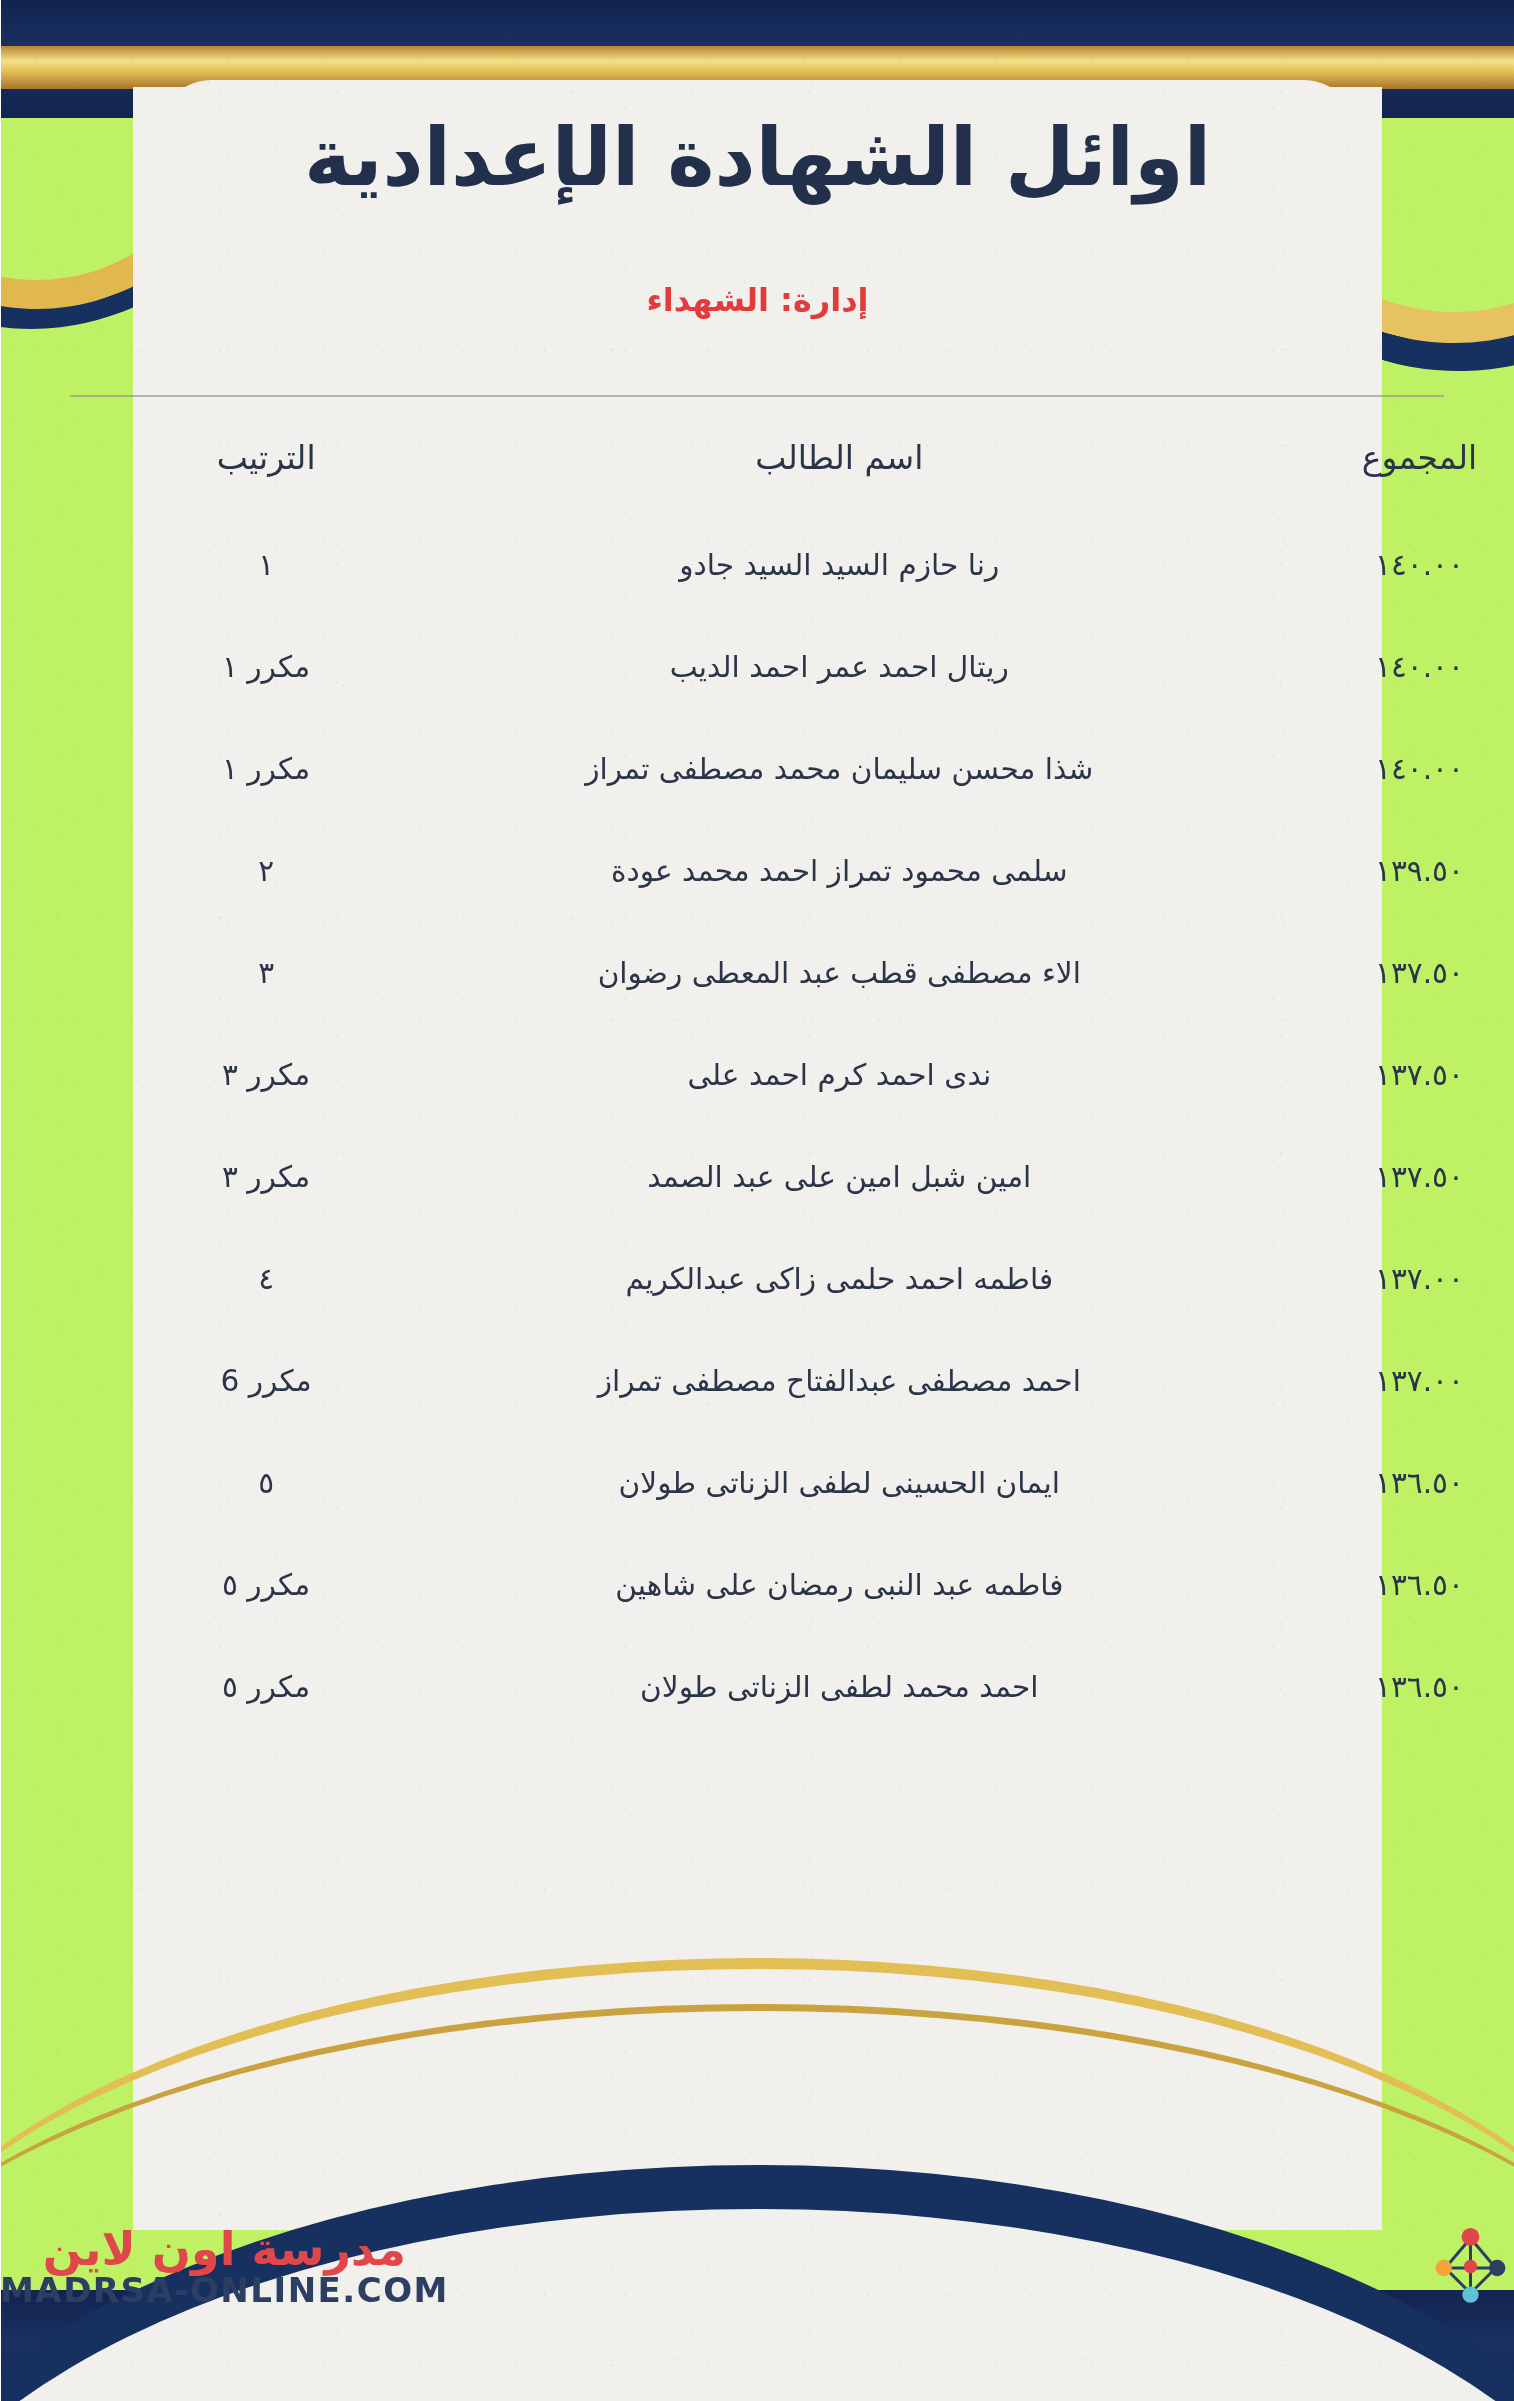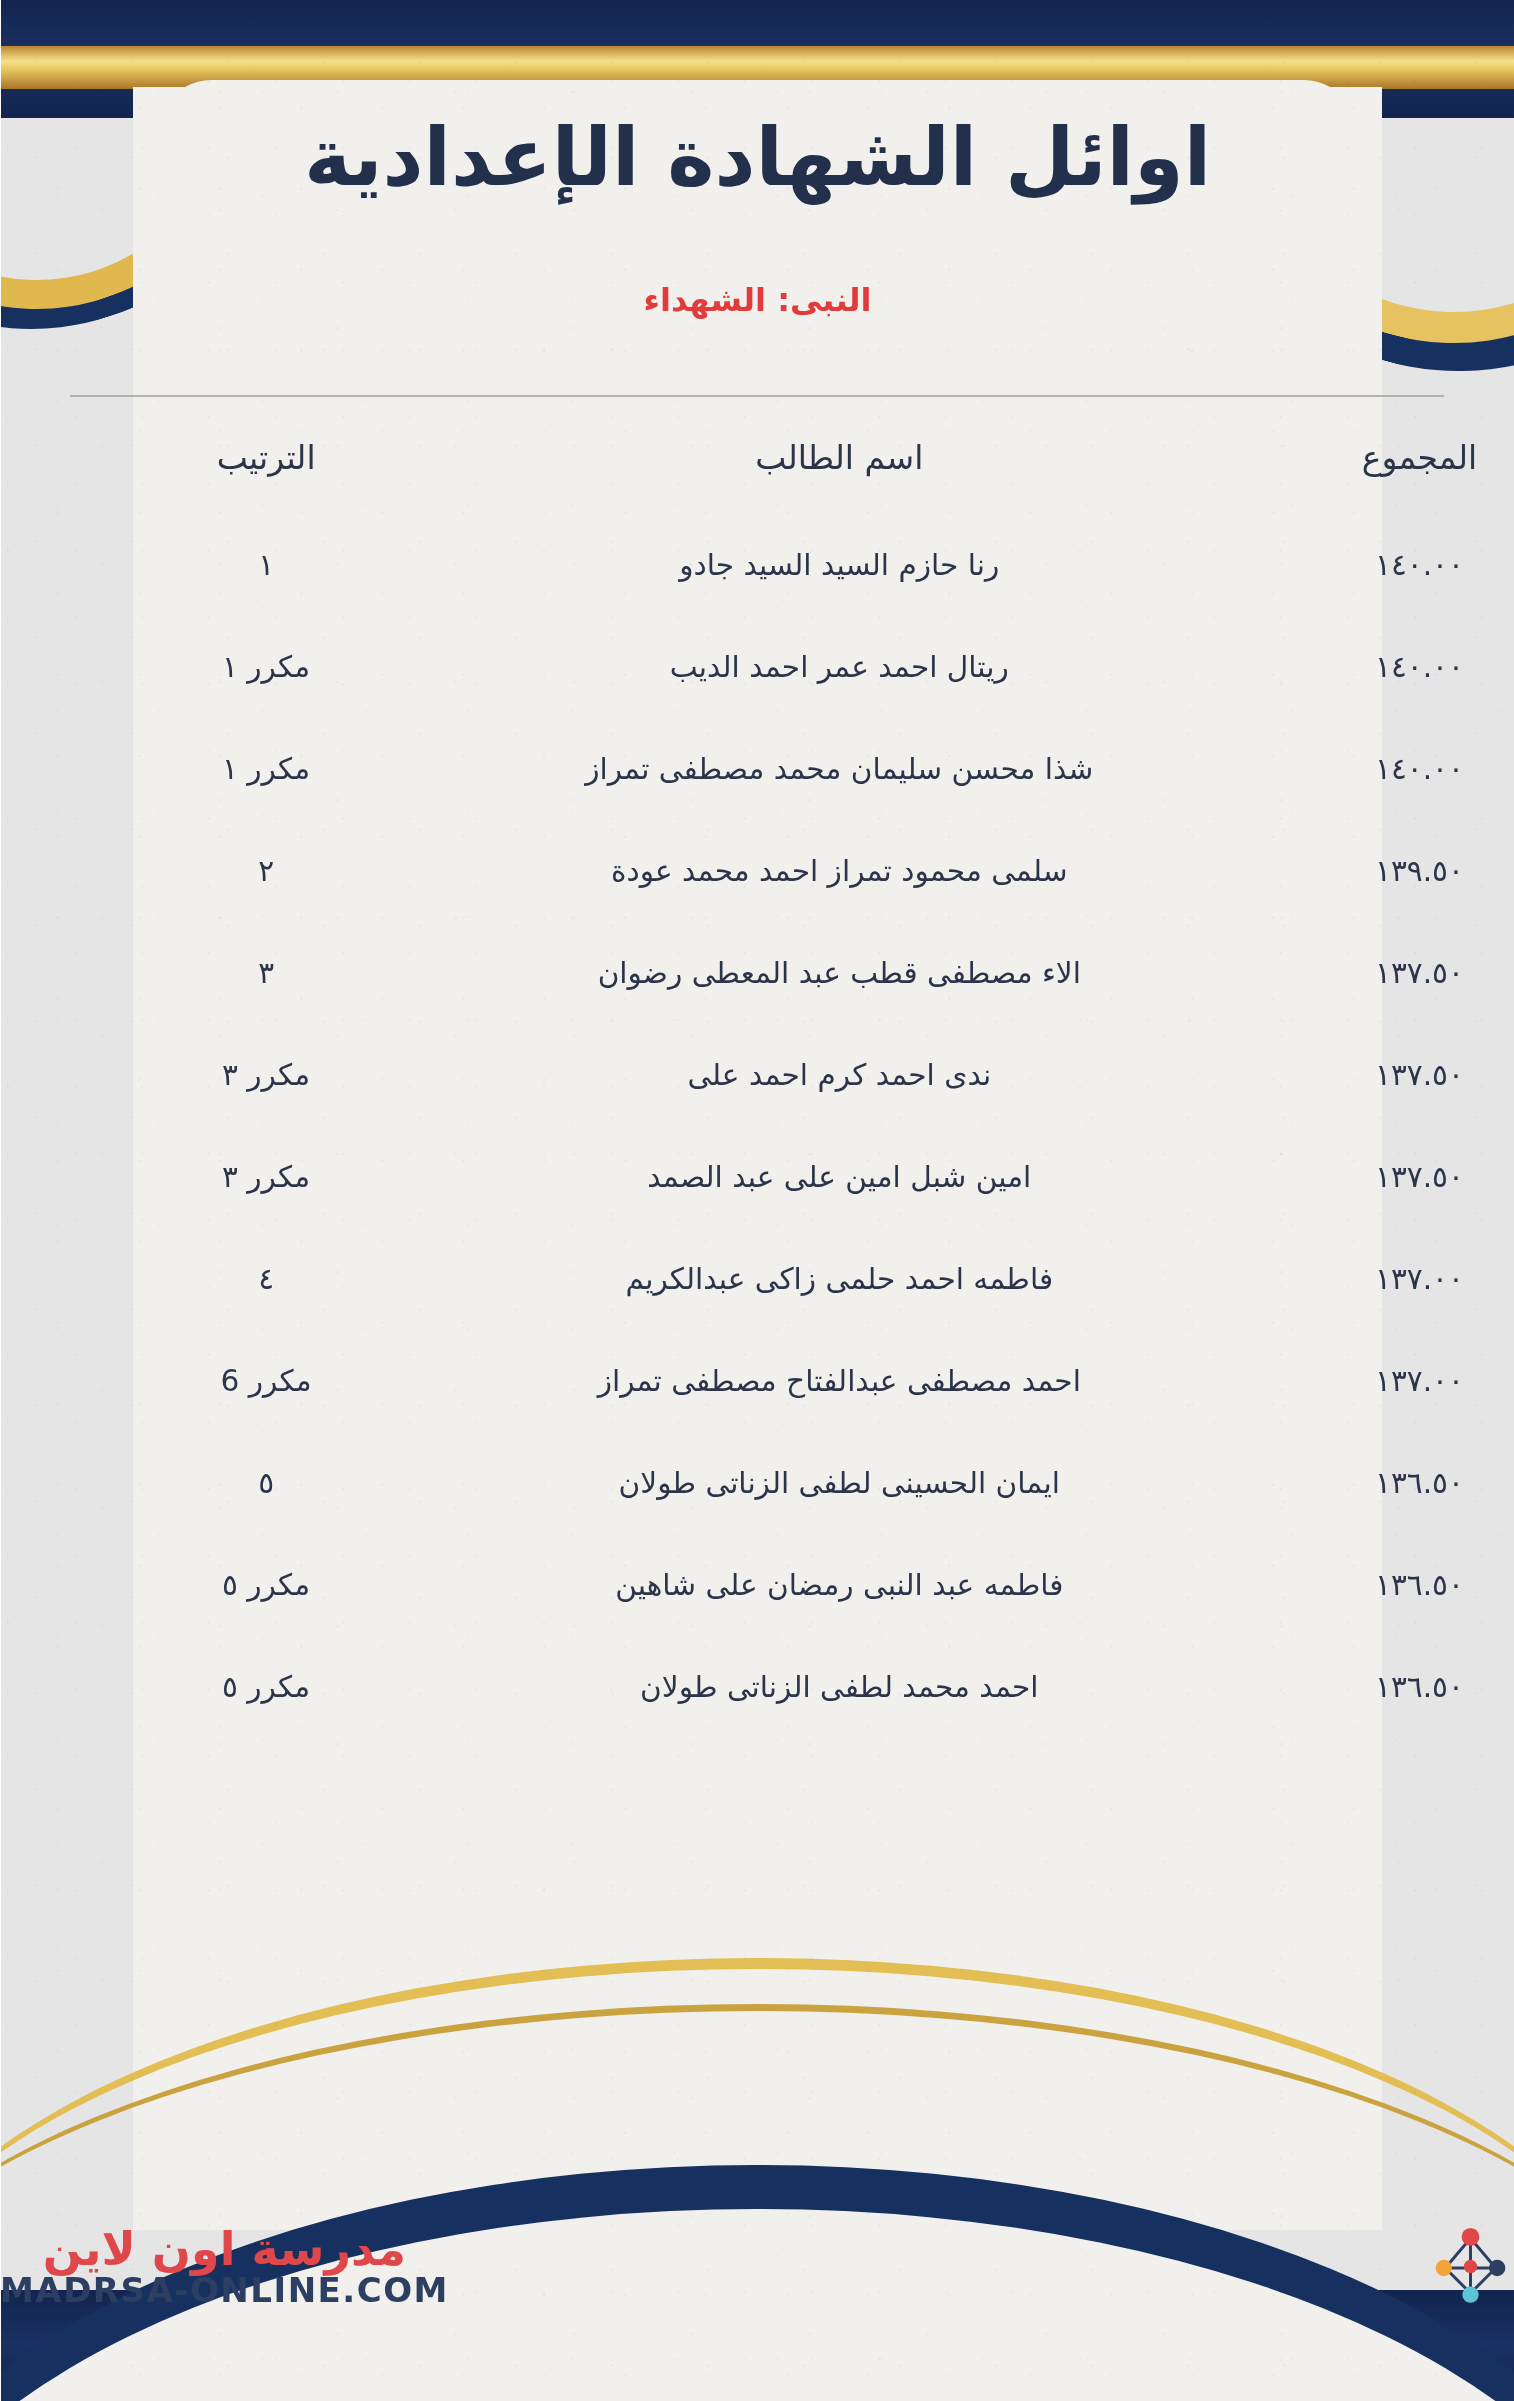--- a/index.html
+++ b/index.html
@@ -11,21 +11,21 @@
     height: 2401px;
     background: #ffffff;
     font-family: "DejaVu Sans", "Liberation Sans", sans-serif;
     overflow: hidden;
   }
 
   .poster {
     position: relative;
     width: 1515px;
     height: 2401px;
-    background: #e5e5e5;
+    background: #bef264;
     overflow: hidden;
   }
 
   
   .deco {
     position: absolute;
     pointer-events: none;
   }
 
   
@@ -302,21 +302,21 @@
   <div class="deco bottom-gold-line"></div>
   <div class="deco bottom-gold-line2"></div>
 
   <div class="speckle"></div>
 
   <div class="content">
 
     <div class="title">اوائل الشهادة الإعدادية</div>
 
     <div class="subtitle-row">
-      <span>النبى: الشهداء</span>
+      <span>إدارة: الشهداء</span>
     </div>
 
     <div class="divider"></div>
 
     <table class="ranking">
       <thead>
         <tr>
           <th class="col-total">المجموع</th>
           <th class="col-name">اسم الطالب</th>
           <th class="col-rank">الترتيب</th>

